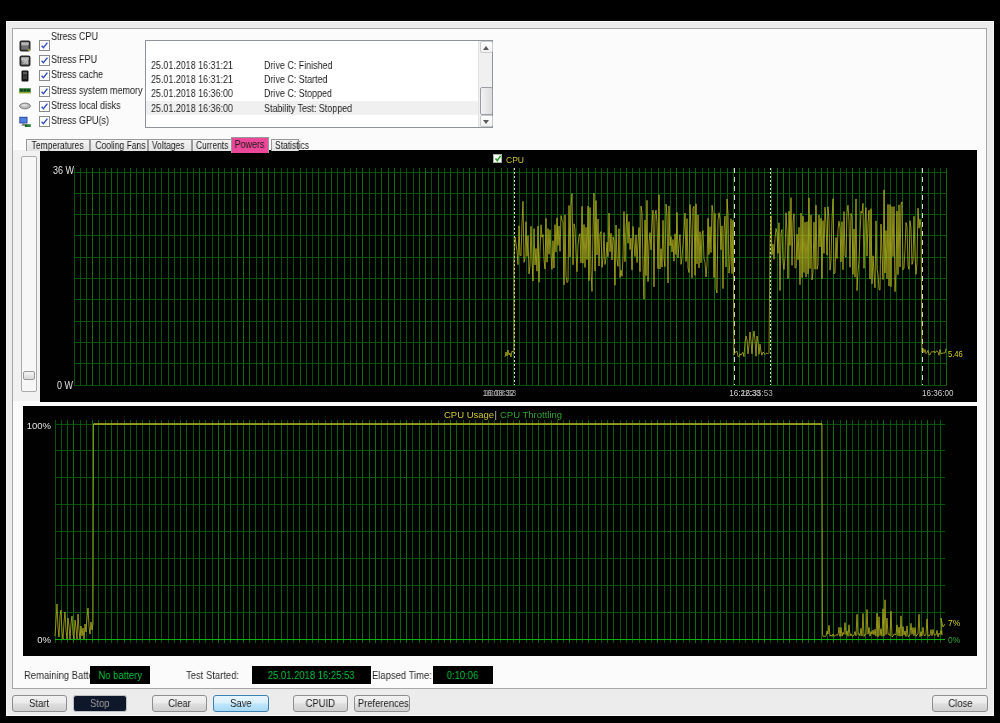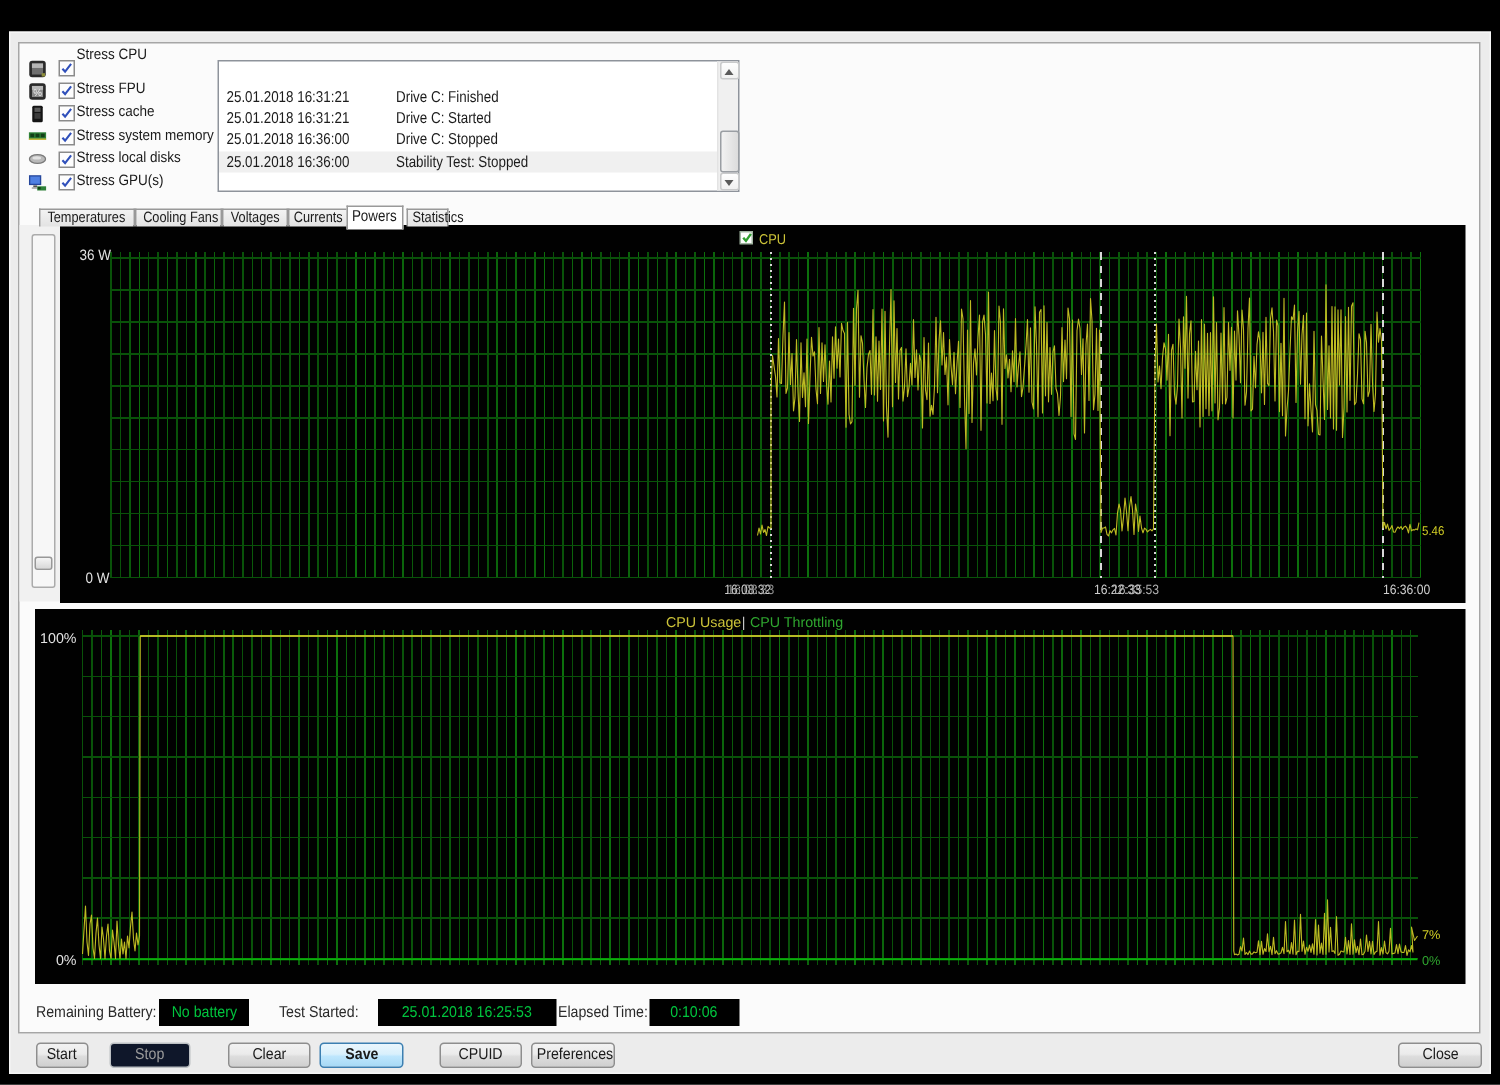--- a/index.html
+++ b/index.html
@@ -14,29 +14,29 @@
 #tblhead { position:absolute; left:0; top:0; width:100%; height:17px; border-bottom:1px solid #ececec; }
 #tblhead .tc1, #tblhead .tc2 { top:2px; }
 .trow { position:absolute; left:0; width:332px; height:14.2px; }
 .tc1 { position:absolute; left:5px; top:1px; font-size:10.5px; color:#1c1c1c; white-space:nowrap; }
 .tc2 { position:absolute; left:117.5px; top:1px; font-size:10.5px; color:#1c1c1c; white-space:nowrap; }
 #coldiv { position:absolute; left:115.5px; top:0; width:1px; height:16px; background:#d9d9d9; }
 #sb { position:absolute; right:0; top:0; width:14px; height:86px; background:#f0f0f0; border-left:1px solid #e3e3e3; }
 .sbtn { position:absolute; left:0.5px; width:13px; height:12px; background:linear-gradient(#fefefe,#f1f1f1); border:1px solid #c9cacb; border-radius:2px; }
 .arrow { width:0; height:0; position:absolute; left:2.5px; border-left:3.5px solid transparent; border-right:3.5px solid transparent; }
 #sbthumb { position:absolute; left:0.5px; top:46px; width:13px; height:28px; background:linear-gradient(90deg,#f2f2f2,#dcdcdc); border:1px solid #9a9ea3; border-radius:2px; }
-.tab { position:absolute; top:139px; height:12px; background:linear-gradient(#f3f3f3,#e3e3e3); border:1px solid #999; border-bottom:none; font-size:10px; color:#1a1a1a; text-align:center; line-height:11px; z-index:2; }
-.tab.sel { top:137px; height:16px; background:#ffffff; z-index:5; line-height:13px; font-size:10.5px; }
+.tab { position:absolute; top:139px; height:12px; background:linear-gradient(#f3f3f3,#e3e3e3); border:1px solid #999; border-bottom:none; font-size:10px; color:#1a1a1a; line-height:11px; z-index:2; }
+.tab.sel { top:137px; height:16px; background:#ec4899; z-index:5; line-height:13px; font-size:10.5px; }
 #slider { position:absolute; left:21px; top:156px; width:16px; height:236px; background:#f7f7f7; border:1px solid #ababab; border-radius:2px; z-index:3; }
 #sliderthumb { position:absolute; left:1px; top:214px; width:12px; height:9px; background:linear-gradient(#f5f5f5,#d8d8d8); border:1px solid #989898; border-radius:2px; }
 .stxt { position:absolute; font-size:10.5px; color:#2a2a2a; white-space:nowrap; }
 .sbox { position:absolute; top:666px; height:18px; background:#000; color:#00c53e; font-size:10.5px; text-align:center; line-height:18px; }
 .btn { position:absolute; top:695px; height:17px; background:linear-gradient(#f2f2f2,#ebebeb 45%,#dddddd 55%,#cfcfcf); border:1px solid #8e8e8e; border-radius:3px; font-size:10.5px; color:#1a1a1a; text-align:center; line-height:14.5px; }
 .btn.dis { background:#0f172a; border-color:#bcc0c3; color:#9d9d9d; }
-.btn.sav { background:linear-gradient(#eaf6fd,#d9f0fc 45%,#bee6fd 55%,#a7d9f5); border-color:#3c7fb1;font-weight:bold; }
+.btn.sav { background:linear-gradient(#eaf6fd,#d9f0fc 45%,#bee6fd 55%,#a7d9f5); border-color:#3c7fb1; }
 .tab .sx { transform:scaleX(0.85); }
 .tc1 .sxl, .tc2 .sxl { transform:scaleX(0.85); }
 </style></head>
 <body>
 <div id="frame"></div>
 <div id="panel"></div>
 <div id="sliderbg"></div>
 <svg width="12" height="12" viewBox="0 0 12 12" style="position:absolute;left:19px;top:39.5px">
     <rect x="0.5" y="0.5" width="11" height="11" rx="2" fill="#2a2a2a"></rect>
     <rect x="2.3" y="2.3" width="7.4" height="7.4" fill="#6f6f6f"></rect>
@@ -477,24 +477,24 @@
 <text x="421" y="12" font-size="9.5" fill="#cdc439" font-family="Liberation Sans,sans-serif">CPU Usage</text>
 <text x="471.5" y="12" font-size="9.5" fill="#c8c8c8" font-family="Liberation Sans,sans-serif">|</text>
 <text x="477" y="12" font-size="9.5" fill="#2fa52f" font-family="Liberation Sans,sans-serif">CPU Throttling</text>
 <text x="28" y="22.5" text-anchor="end" font-size="9.5" fill="#e2e2e2" font-family="Liberation Sans,sans-serif">100%</text>
 <text x="28" y="237" text-anchor="end" font-size="9.5" fill="#e2e2e2" font-family="Liberation Sans,sans-serif">0%</text>
 <text x="925" y="220" font-size="8.5" fill="#d3cf25" font-family="Liberation Sans,sans-serif">7%</text>
 <text x="925" y="237" font-size="8.5" fill="#2fa52f" font-family="Liberation Sans,sans-serif">0%</text>
 </g>
   </svg>
 <div class="stxt" style="left:24px;top:669px"><span class="sxl">Remaining Battery:</span></div>
-<div class="sbox" style="left:106px;width:60px"><span class="sx">No battery</span></div>
+<div class="sbox" style="left:90px;width:60px"><span class="sx">No battery</span></div>
 <div class="stxt" style="left:186px;top:669px"><span class="sxl">Test Started:</span></div>
 <div class="sbox" style="left:252px;width:119px"><span class="sx">25.01.2018 16:25:53</span></div>
 <div class="stxt" style="left:372px;top:669px"><span class="sxl">Elapsed Time:</span></div>
 <div class="sbox" style="left:433px;width:60px"><span class="sx">0:10:06</span></div>
-<div class="btn " style="left:24px;width:35px"><span class="sx">Start</span></div>
+<div class="btn " style="left:12px;width:55px"><span class="sx">Start</span></div>
 <div class="btn dis" style="left:73px;width:54px"><span class="sx">Stop</span></div>
 <div class="btn " style="left:152px;width:55px"><span class="sx">Clear</span></div>
 <div class="btn sav" style="left:213px;width:56px"><span class="sx">Save</span></div>
 <div class="btn " style="left:293px;width:55px"><span class="sx">CPUID</span></div>
 <div class="btn " style="left:354px;width:56px"><span class="sx">Preferences</span></div>
 <div class="btn " style="left:932px;width:56px"><span class="sx">Close</span></div>
 
 </body></html>

